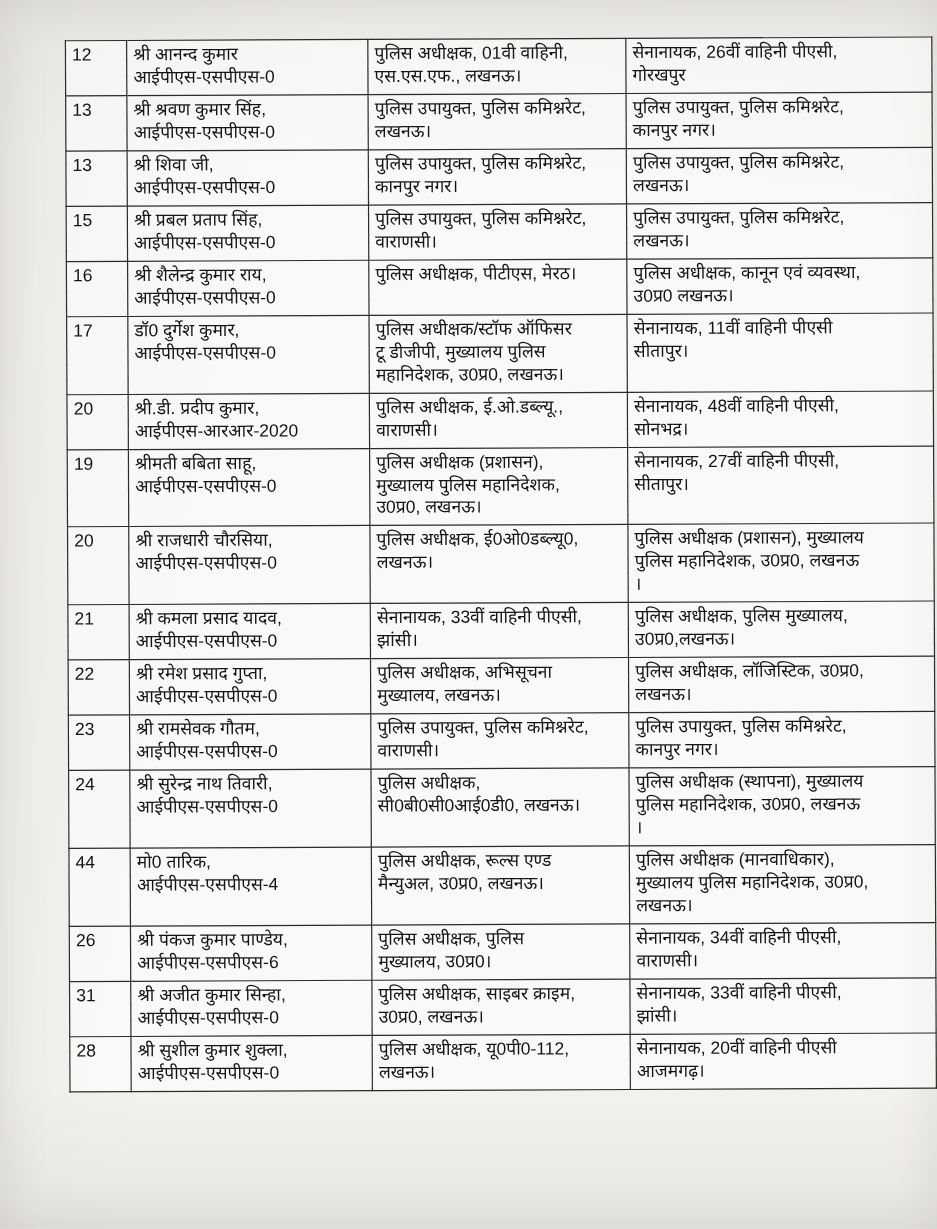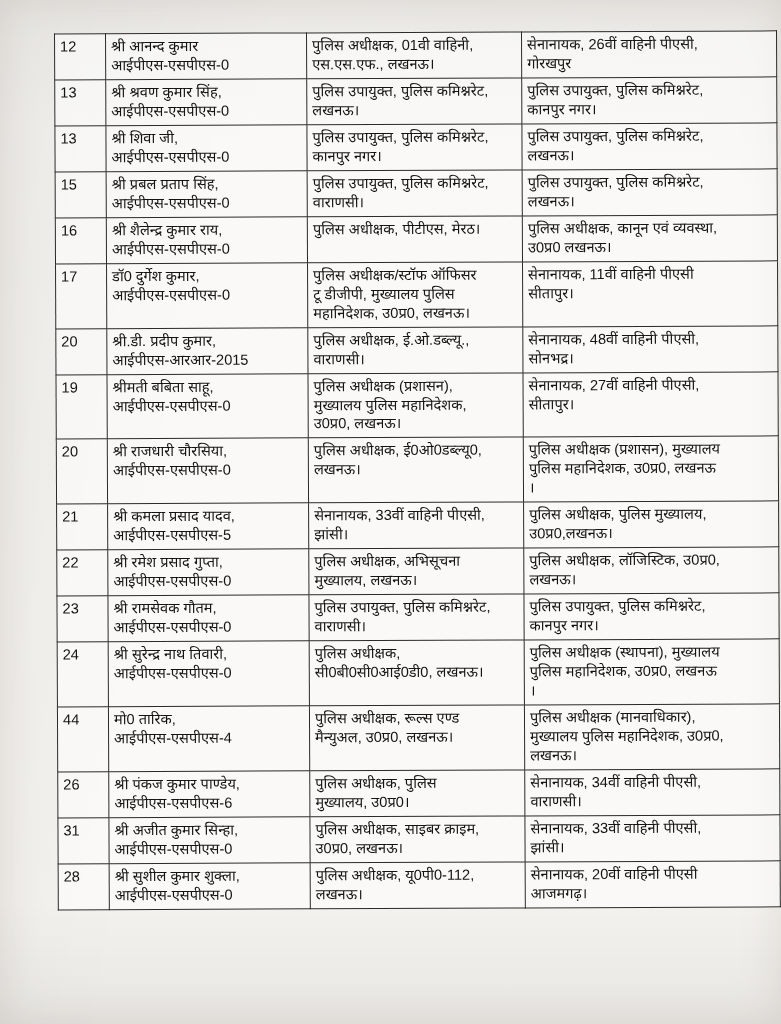--- a/index.html
+++ b/index.html
@@ -185,21 +185,21 @@
 सीतापुर।</span>
             </td>
         </tr>
 
         <tr>
           <td class="c-sno">
               <span class="cell-line">20</span>
             </td>
           <td class="c-name">
               <span class="cell-line">श्री.डी. प्रदीप कुमार,
-आईपीएस-आरआर-2015</span>
+आईपीएस-आरआर-2020</span>
             </td>
           <td class="c-from">
               <span class="cell-line">पुलिस अधीक्षक, ई.ओ.डब्ल्यू.,
 वाराणसी।</span>
             </td>
           <td class="c-to">
               <span class="cell-line">सेनानायक, 48वीं वाहिनी पीएसी,
 सोनभद्र।</span>
             </td>
         </tr>
@@ -241,21 +241,21 @@
 ।</span>
             </td>
         </tr>
 
         <tr>
           <td class="c-sno">
               <span class="cell-line">21</span>
             </td>
           <td class="c-name">
               <span class="cell-line">श्री कमला प्रसाद यादव,
-आईपीएस-एसपीएस-5</span>
+आईपीएस-एसपीएस-0</span>
             </td>
           <td class="c-from">
               <span class="cell-line">सेनानायक, 33वीं वाहिनी पीएसी,
 झांसी।</span>
             </td>
           <td class="c-to">
               <span class="cell-line">पुलिस अधीक्षक, पुलिस मुख्यालय,
 उ0प्र0,लखनऊ।</span>
             </td>
         </tr>

